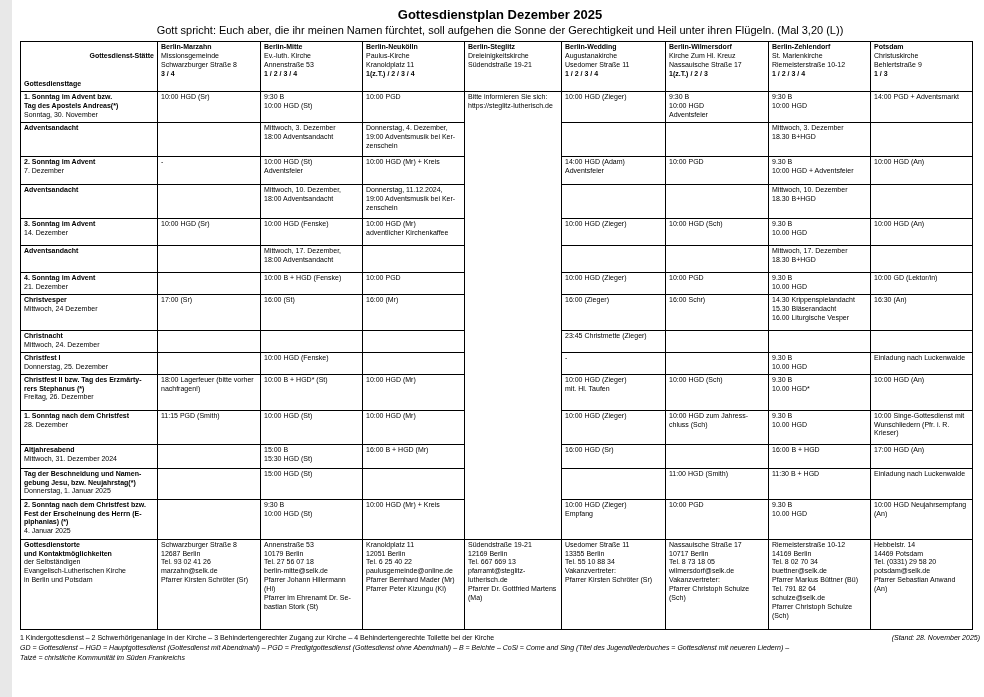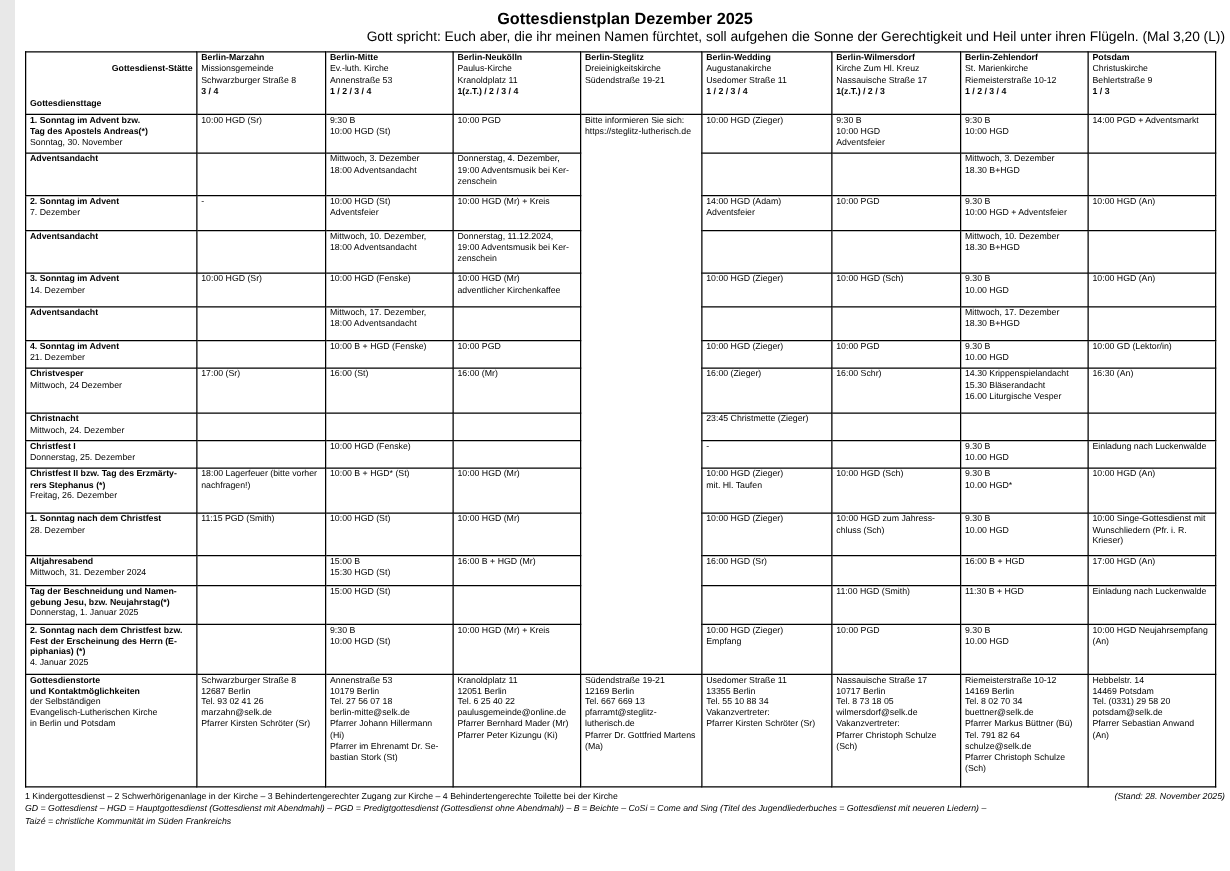--- a/index.html
+++ b/index.html
@@ -3,21 +3,21 @@
 <meta charset="utf-8">
 <style>
   * { margin:0; padding:0; box-sizing:border-box; }
   html,body { background:#e8e8e8; }
   .page {
     width:984px; height:697px; background:#ffffff; color:#000;
     font-family:"Liberation Sans", sans-serif;
     padding:7px 16px 4px 8px; overflow:hidden; position:relative;margin-left:12px;
   }
   .title { text-align:center; font-size:13px; font-weight:bold; }
-  .subtitle { text-align:right; font-size:11px; margin-top:2px; margin-bottom:5px; }
+  .subtitle { text-align:center; font-size:11px; margin-top:2px; margin-bottom:5px; }
   table.sched { border-collapse:collapse; table-layout:fixed; width:952px; }
   table.sched td, table.sched th {
     border:1px solid #000; vertical-align:top; text-align:left;
     font-size:7px; line-height:1.28; padding:1px 3px 2px 3px;
     white-space:pre-line; overflow:hidden; font-weight:normal;
   }
   .b { font-weight:bold; }
   .hdrcell .church, .hdrcell .street { font-weight:normal; }
   .corner { position:relative; }
   .corner .top { text-align:right; font-weight:bold; }

